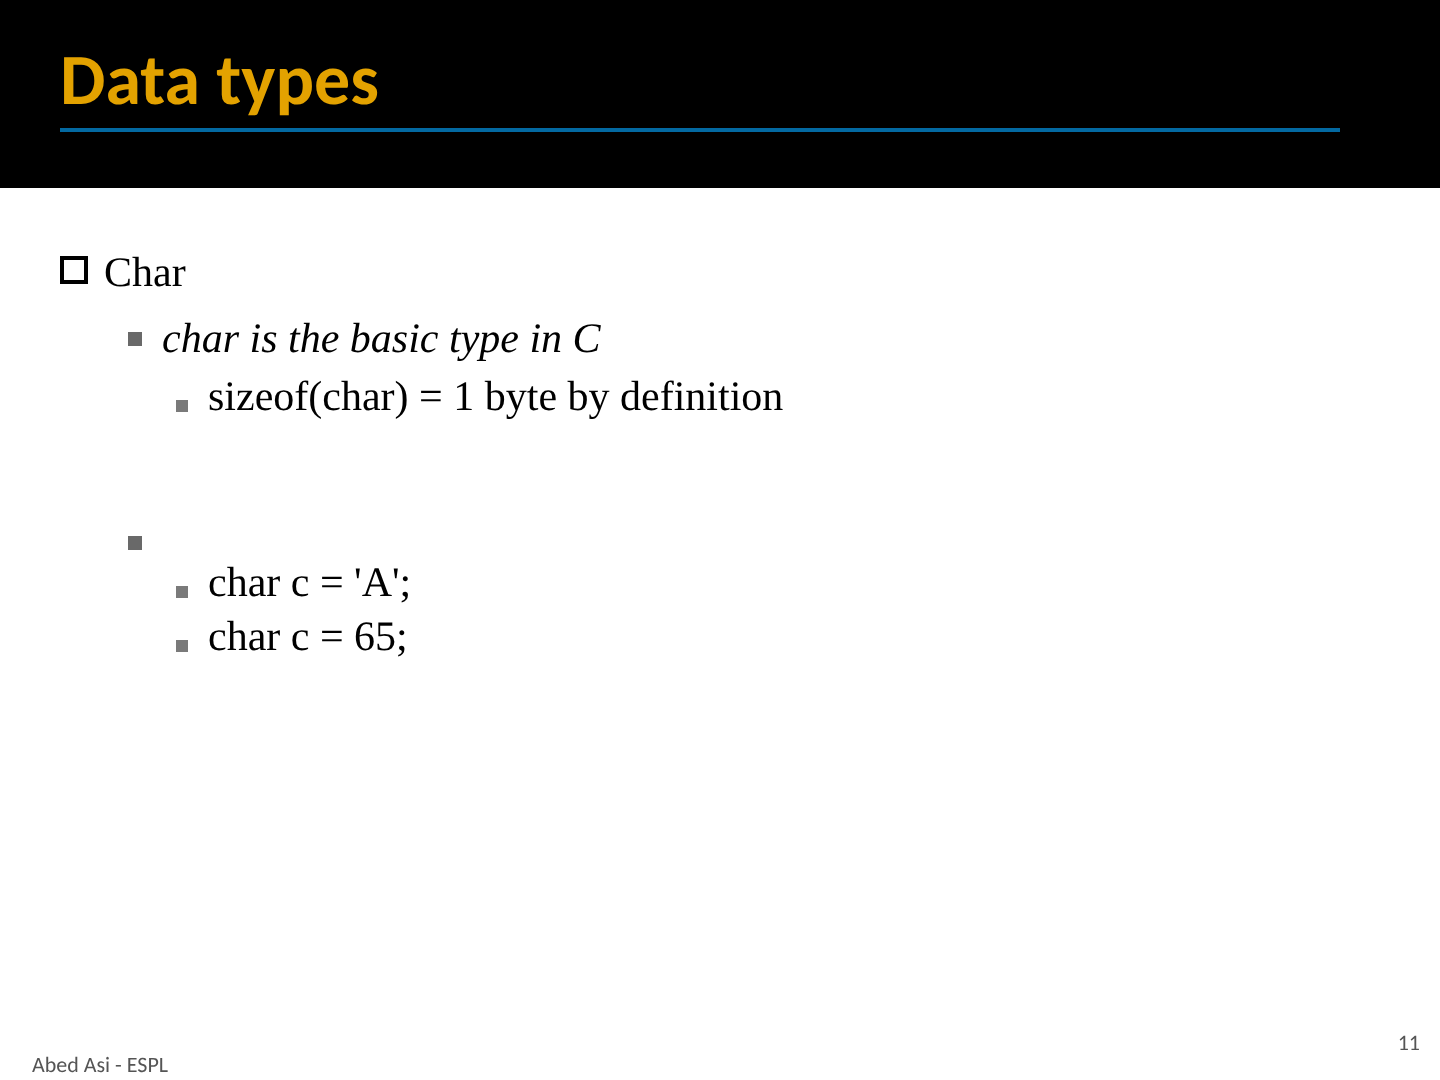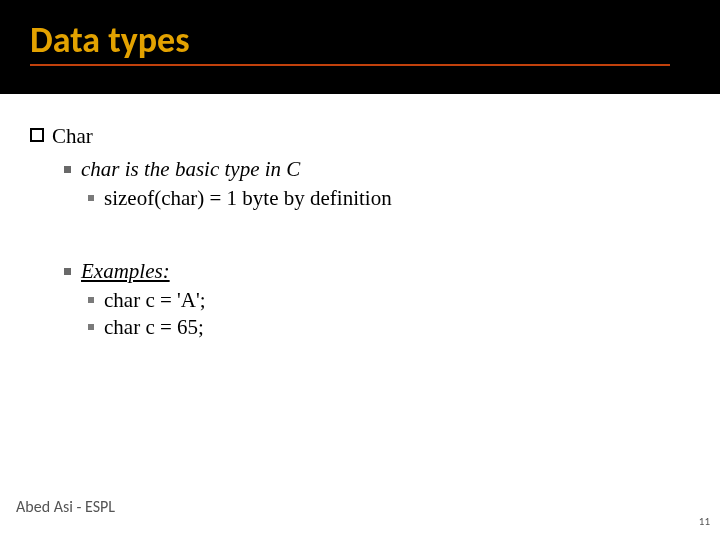--- a/index.html
+++ b/index.html
@@ -7,21 +7,21 @@
   .slide { width: 720px; height: 540px; background: #fff; position: relative; }
   .header {
     background: #000;
     padding: 18px 30px 28px 30px;
   }
   .title {
     font-family: Calibri, 'Segoe UI', Arial, sans-serif;
     font-weight: bold;
     font-size: 36px;
     color: #e3a200;
-    border-bottom: 2px solid #c2410c;
+    border-bottom: 2px solid #0369a1;
     display: inline-block;
     padding-bottom: 2px;
     width: 640px;
   }
   .content {
     padding: 30px 40px 0 30px;
     color: #000;
     font-size: 21px;
   }
   .lvl1 { margin-bottom: 22px; }
@@ -36,36 +36,36 @@
   .lvl2 { margin-left: 34px; margin-top: 8px; }
   .lvl2-row { display: flex; align-items: flex-start; gap: 10px; margin-bottom: 4px; font-style: italic; }
   .sq-small {
     display: inline-block;
     width: 7px; height: 7px;
     background: #696969;
     margin-top: 9px;
     flex-shrink: 0;
   }
   .lvl3 { margin-left: 24px; margin-top: 2px; margin-bottom: 2px; }
-  .lvl3-row { display: flex; align-items: flex-start; gap: 10px; margin-bottom: 2px; }
+  .lvl3-row { display: flex; align-items: center; gap: 10px; margin-bottom: 2px; }
   .sq-tiny {
     display: inline-block;
     width: 6px; height: 6px;
     background: #7a7a7a;
     margin-top: 9px;
     flex-shrink: 0;
   }
   .underline { text-decoration: underline; }
   .mono { font-family: Liberation Serif, serif; }
   .footer-left {
     position: absolute;
     left: 16px;
-    bottom: 24px;
+    bottom: 1px;
     font-family: Calibri, Arial, sans-serif;
-    font-size: 16px;
+    font-size: 11px;
     color: #555;
   }
   .footer-right {
     position: absolute;
     right: 10px;
     bottom: 12px;
     font-family: Calibri, Arial, sans-serif;
     font-size: 11px;
     color: #555;
   }
@@ -99,21 +99,20 @@
           </div>
         </div>
       </div>
     </div>
 
     <div style="height:18px"></div>
 
     <div class="lvl2" style="margin-left:34px;">
       <div class="lvl2-row">
         <span class="sq-small"></span>
-        <span class="underline">Examples:</span>
       </div>
       <div class="lvl3">
         <div class="lvl3-row">
           <span class="sq-tiny"></span>
           <span class="mono">char c = 'A';</span>
         </div>
         <div class="lvl3-row">
           <span class="sq-tiny"></span>
           <span class="mono">char c = 65;</span>
         </div>

